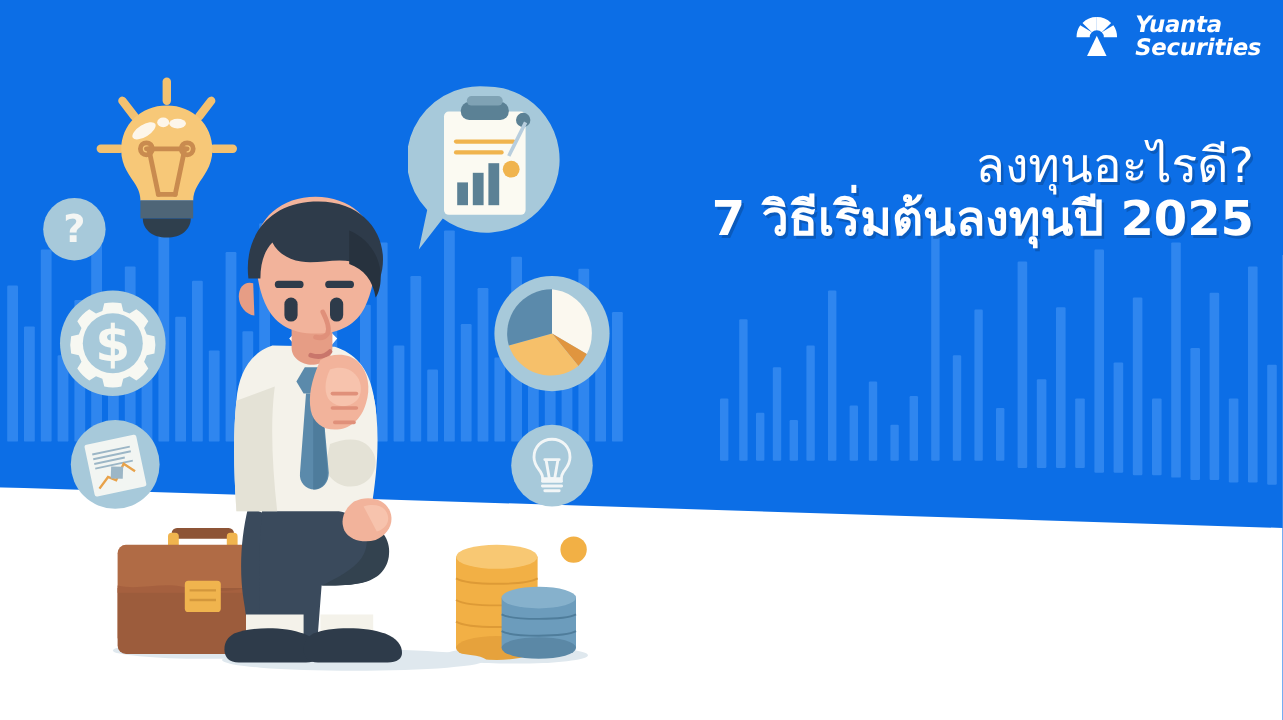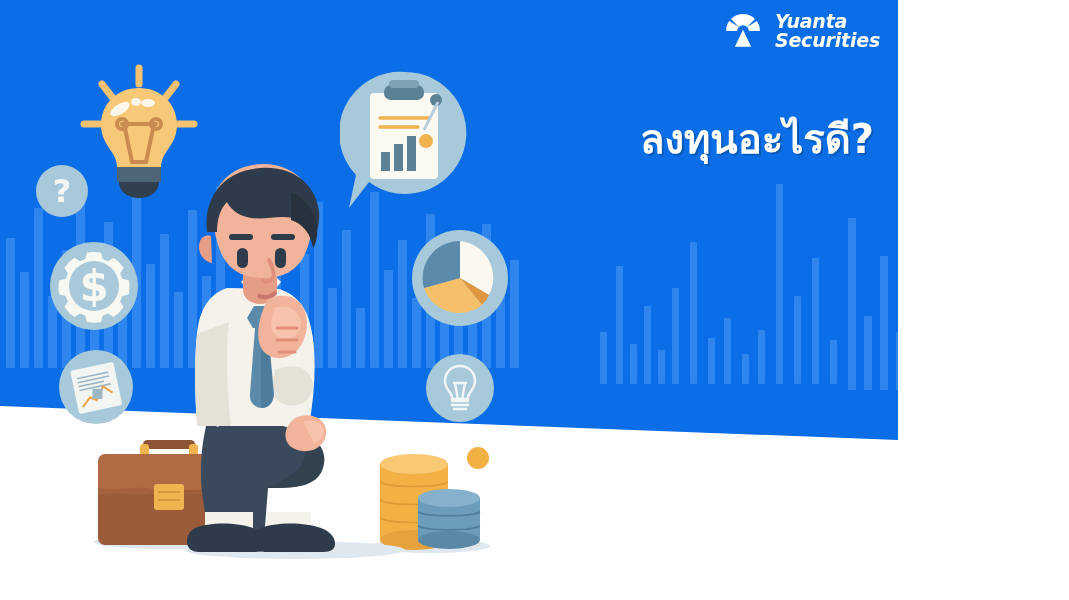--- a/index.html
+++ b/index.html
@@ -4,21 +4,21 @@
 <title>Yuanta Securities Investment Banner</title>
 <style>
   * { margin:0; padding:0; box-sizing:border-box; }
   html,body{ background:#ffffff; }
   body{
     font-family:"Liberation Sans","DejaVu Sans",sans-serif;
     -webkit-font-smoothing:antialiased;
   }
   #banner{
     position:relative;
-    width:898px;
+    width:1069px;
     height:600px;
     overflow:hidden;
     background:#0c6ee6;
   }
 
   
   .bg-blue{
     position:absolute; inset:0;
     background:#0c6ee6;
   }
@@ -73,21 +73,21 @@
     color:#ee6711;
     line-height:1.0;
     letter-spacing:-1px;
     text-shadow:2px 3px 0 rgba(7,59,124,.45);
     white-space:nowrap;
   }
   .hl-sub1{
     display:block;
     margin-top:6px;
     font-size:40px;
-    font-weight:bold;
+    font-weight:normal;
     color:#ffffff;
     line-height:1.06;
     text-shadow:2px 2px 0 rgba(7,59,124,.40);
     white-space:nowrap;
   }
   .hl-sub2{
     display:block;
     margin-top:2px;
     font-size:40px;
     font-weight:bold;
@@ -194,20 +194,21 @@
       </g>
     </svg>
     <div class="logo-text">
       <span class="l1">Yuanta</span>
       <span class="l2">Securities</span>
     </div>
   </div>
 
   <div class="headline">
     <span class="hl-sub1">ลงทุนอะไรดี?</span>
+    <span class="hl-sub2">7 วิธีเริ่มต้นลงทุนปี 2025</span>
   </div>
 
   <div class="illus">
 
     <svg class="icon-node" style="left:34px; top:163px;" width="56" height="56" viewBox="0 0 56 56">
       <circle cx="28" cy="28" r="26" fill="#a7c9da"></circle>
       <text x="28" y="39" text-anchor="middle" font-family="DejaVu Sans, sans-serif" font-size="32" font-weight="bold" fill="#f4f6f4">?</text>
     </svg>
 
     <svg class="icon-node" style="left:74px; top:62px;" width="130" height="160" viewBox="0 0 130 160">

